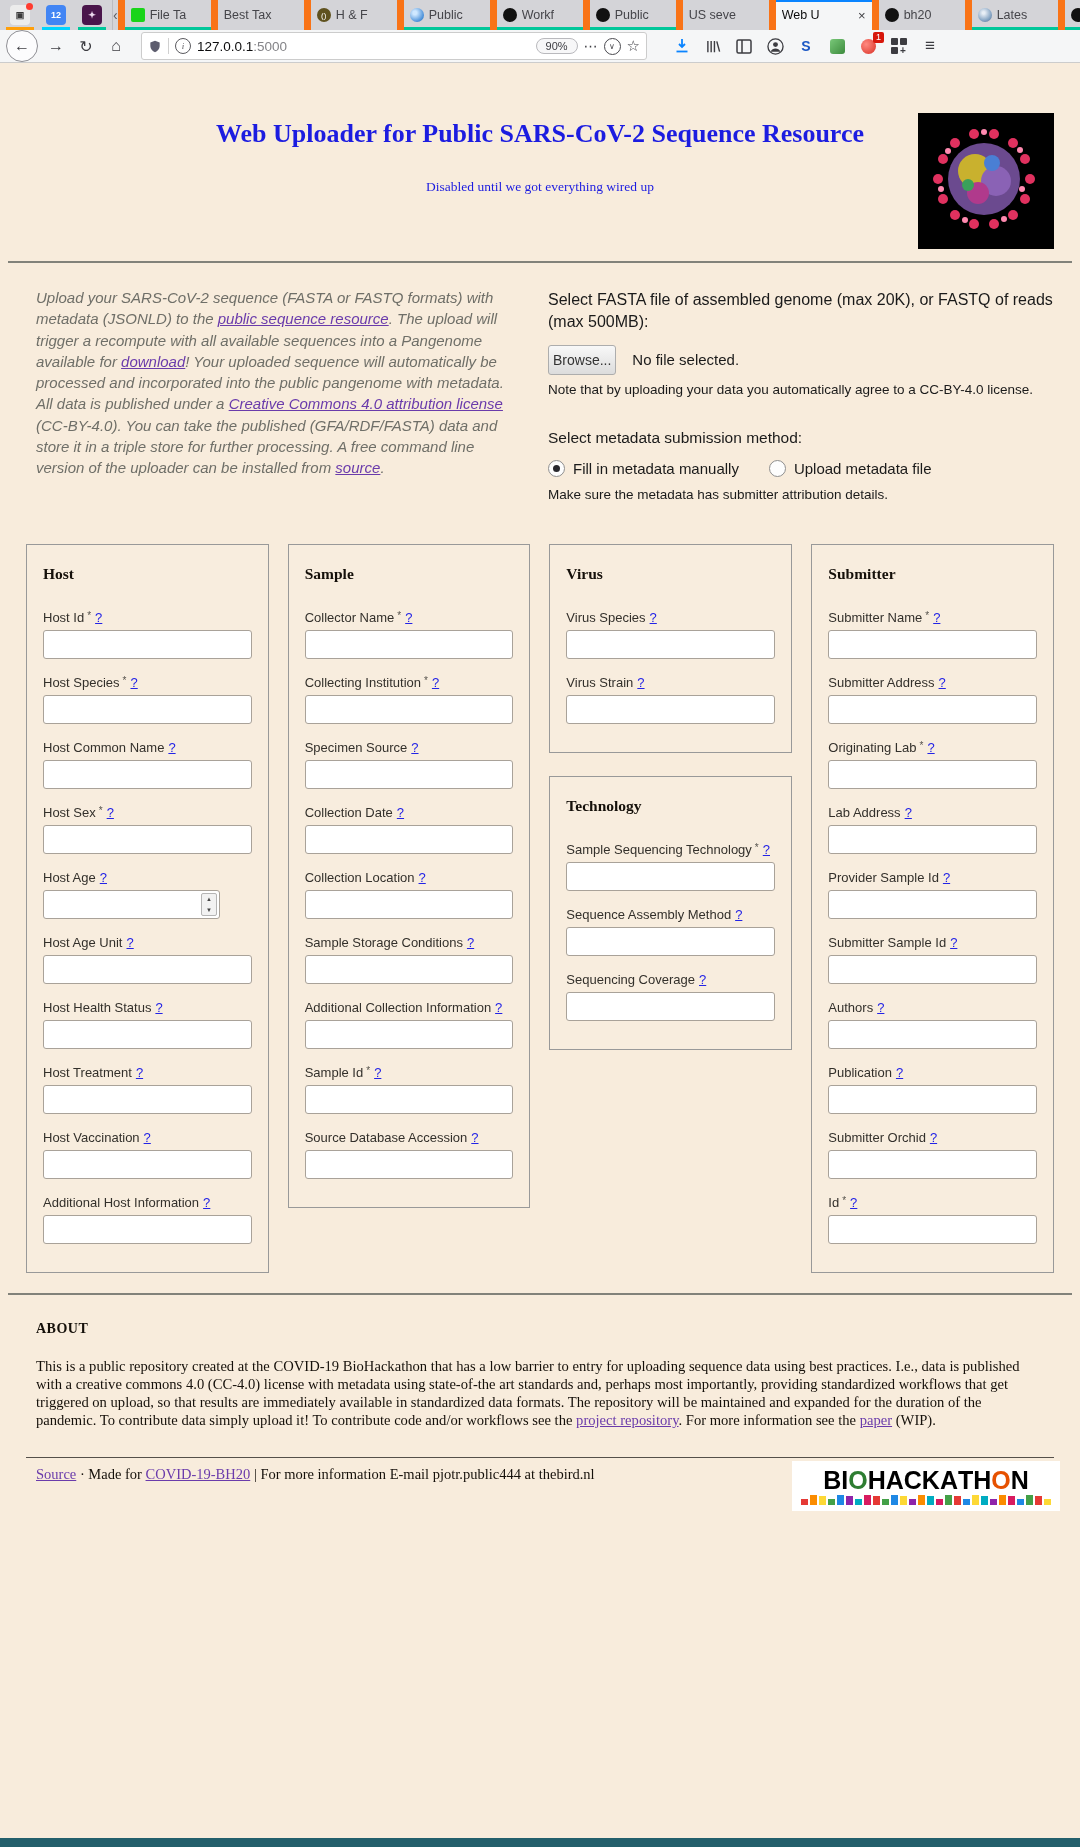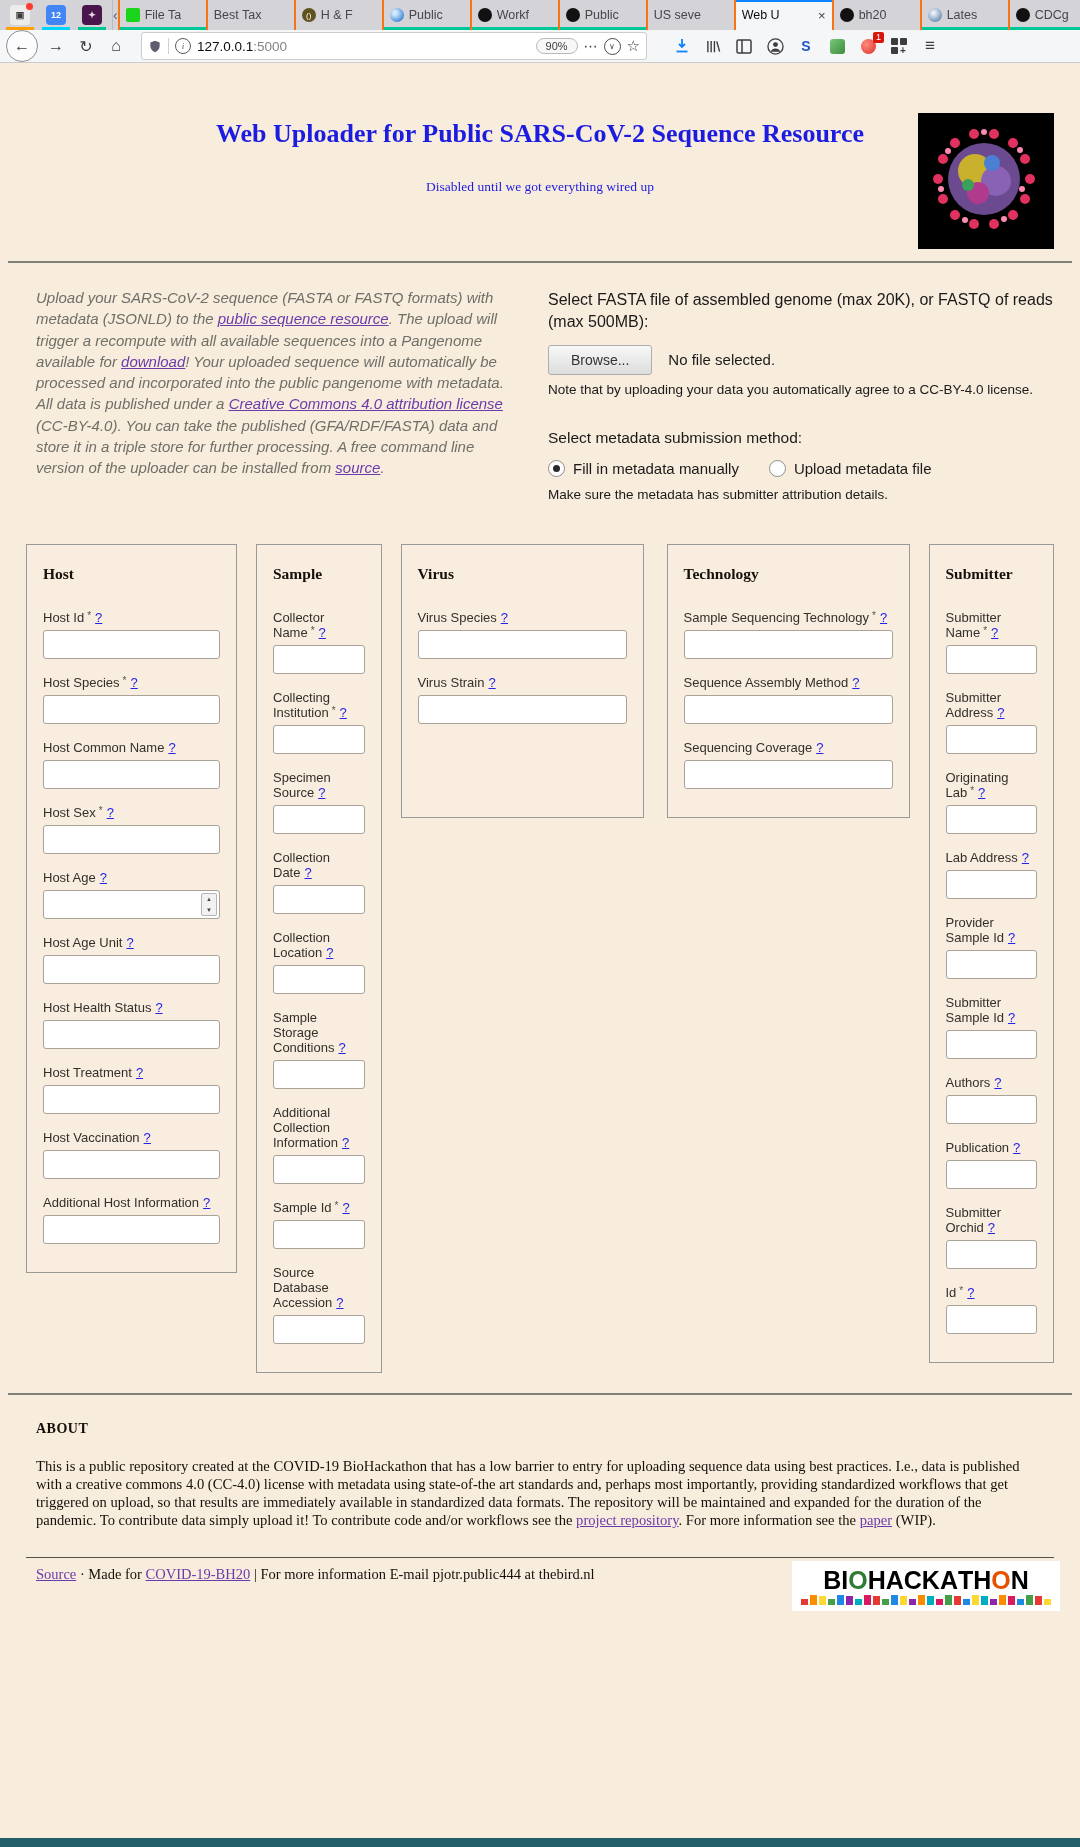--- a/index.html
+++ b/index.html
@@ -8,21 +8,21 @@
   
   .tabbar{height:30px;background:#d4d4d8;display:flex;align-items:stretch;}
   .pinned{display:flex;align-items:center;padding:0 2px;}
   .papp{width:20px;height:20px;border-radius:4px;margin:0 8px;display:flex;align-items:center;justify-content:center;
         font-size:9px;font-weight:bold;position:relative;}
   .papp .dot{position:absolute;top:-2px;right:-3px;width:7px;height:7px;border-radius:50%;}
   .papp .pstripe{position:absolute;left:-4px;right:-4px;bottom:-5px;height:3px;}
   .tscroll{width:22px;display:flex;align-items:center;justify-content:center;color:#5a5a5f;font-size:14px;border-left:1px solid #bcbcc0;}
   .tabs{display:flex;align-items:stretch;}
   .tab{width:74px;display:flex;align-items:center;gap:5px;padding:0 6px;font-size:12.5px;color:#45454a;
-       border-left:2px solid #f97316;position:relative;overflow:hidden;white-space:nowrap;}
+       border-left:7px solid #f97316;position:relative;overflow:hidden;white-space:nowrap;}
   .tab.active{background:#f5f6f7;box-shadow:inset 0 2px 0 #0a84ff;width:84px;color:#0c0c0d;}
   .tab .stripe{position:absolute;left:0;right:0;bottom:0;height:3px;}
   .tlabel{overflow:hidden;flex:1;}
   .tclose{font-size:13px;color:#3f3f43;padding-left:2px;}
   .ticon{width:14px;height:14px;border-radius:50%;flex:none;display:flex;align-items:center;justify-content:center;}
   .ticon.github{background:#111;}
   .ticon.globe{background:radial-gradient(circle at 35% 35%,#cfe8ff 15%,#4a90d9 70%,#2b6cb0);}
   .ticon.globe2{background:radial-gradient(circle at 40% 35%,#e8eef5 10%,#7f9fc0 65%,#50647e);}
   .ticon.green{background:#19d419;border-radius:2px;}
   .ticon.gold{background:#5f521f;color:#fff;font-size:8px;border-radius:50%;}
@@ -62,35 +62,35 @@
   .title{font-family:"Liberation Serif",serif;font-weight:bold;font-size:26px;color:#1c1ce0;margin:0;}
   .subtitle{font-family:"Liberation Serif",serif;font-size:13.5px;color:#1c1ce0;margin-top:30px;}
   .virus{position:absolute;right:26px;top:38px;width:136px;height:136px;background:#000;}
   .mainhr{border:none;border-top:2px solid #82827a;margin:0 8px;}
   .intro-row{display:flex;gap:34px;padding:24px 12px 0 36px;}
   .intro{width:478px;font-style:italic;color:#6f6f68;font-size:15px;line-height:1.42;}
   .plink{color:#6a3bab;text-decoration:underline;}
   .upload{flex:1;color:#1a1a1a;padding-top:2px;}
   .q{font-size:16px;line-height:1.4;}
   .browse-row{display:flex;align-items:center;gap:16px;margin:11px 0 7px;}
-  .browse-btn{font-size:14px;font-family:inherit;padding:6px 22px;border:1px solid #adadad;border-radius:3px;
+  .browse-btn{font-size:14px;font-family:inherit;padding:6px 4px;border:1px solid #adadad;border-radius:3px;
               background:linear-gradient(#f8f8f8,#dcdcdc);color:#333;}
   .nofile{font-size:15px;}
   .small-note{font-size:13.5px;}
   .meta-label{font-size:15.5px;margin-top:32px;}
   .radio-row{display:flex;align-items:center;margin-top:13px;font-size:15px;gap:8px;}
   .radio{width:15px;height:15px;border:1px solid #8f8f8f;border-radius:50%;background:#fdfdfd;flex:none;
          display:flex;align-items:center;justify-content:center;}
   .radio.sel::after{content:'';width:7px;height:7px;border-radius:50%;background:#28282e;}
   .radio-gap{width:14px;}
   .meta-note{font-size:13.5px;margin-top:10px;}
   
   .form-grid{display:flex;align-items:flex-start;gap:19px;padding:0 26px;margin-top:42px;}
   .fieldset{border:1px solid #999;width:243px;box-sizing:border-box;padding:12px 16px 12px;background:rgba(255,255,255,0.06);}
-  .col-stack{display:flex;gap:23px;}
+  .col-stack{display:flex;flex-direction:column;gap:23px;}
   .fs-title{font-family:"Liberation Serif",serif;font-weight:bold;font-size:15.5px;color:#15100a;margin:8px 0 27px;}
   .field{margin-bottom:16px;}
   .flabel{font-size:13px;color:#33302b;margin-bottom:5px;}
   .req{margin-left:3px;font-size:10px;vertical-align:top;color:#55524c;}
   .help{color:#2323e6;text-decoration:underline;margin-left:4px;font-size:13px;}
   .tinput{width:100%;height:29px;border:1px solid #a9a299;border-radius:3px;background:#fff;box-sizing:border-box;
           padding:0 6px;font-size:14px;font-family:inherit;display:block;}
   .num-wrap{position:relative;width:177px;}
   .spin{position:absolute;top:3px;right:3px;bottom:3px;width:16px;border:1px solid #b5b5b5;border-radius:2px;
         background:#f2f2f2;display:flex;flex-direction:column;align-items:center;justify-content:space-between;

